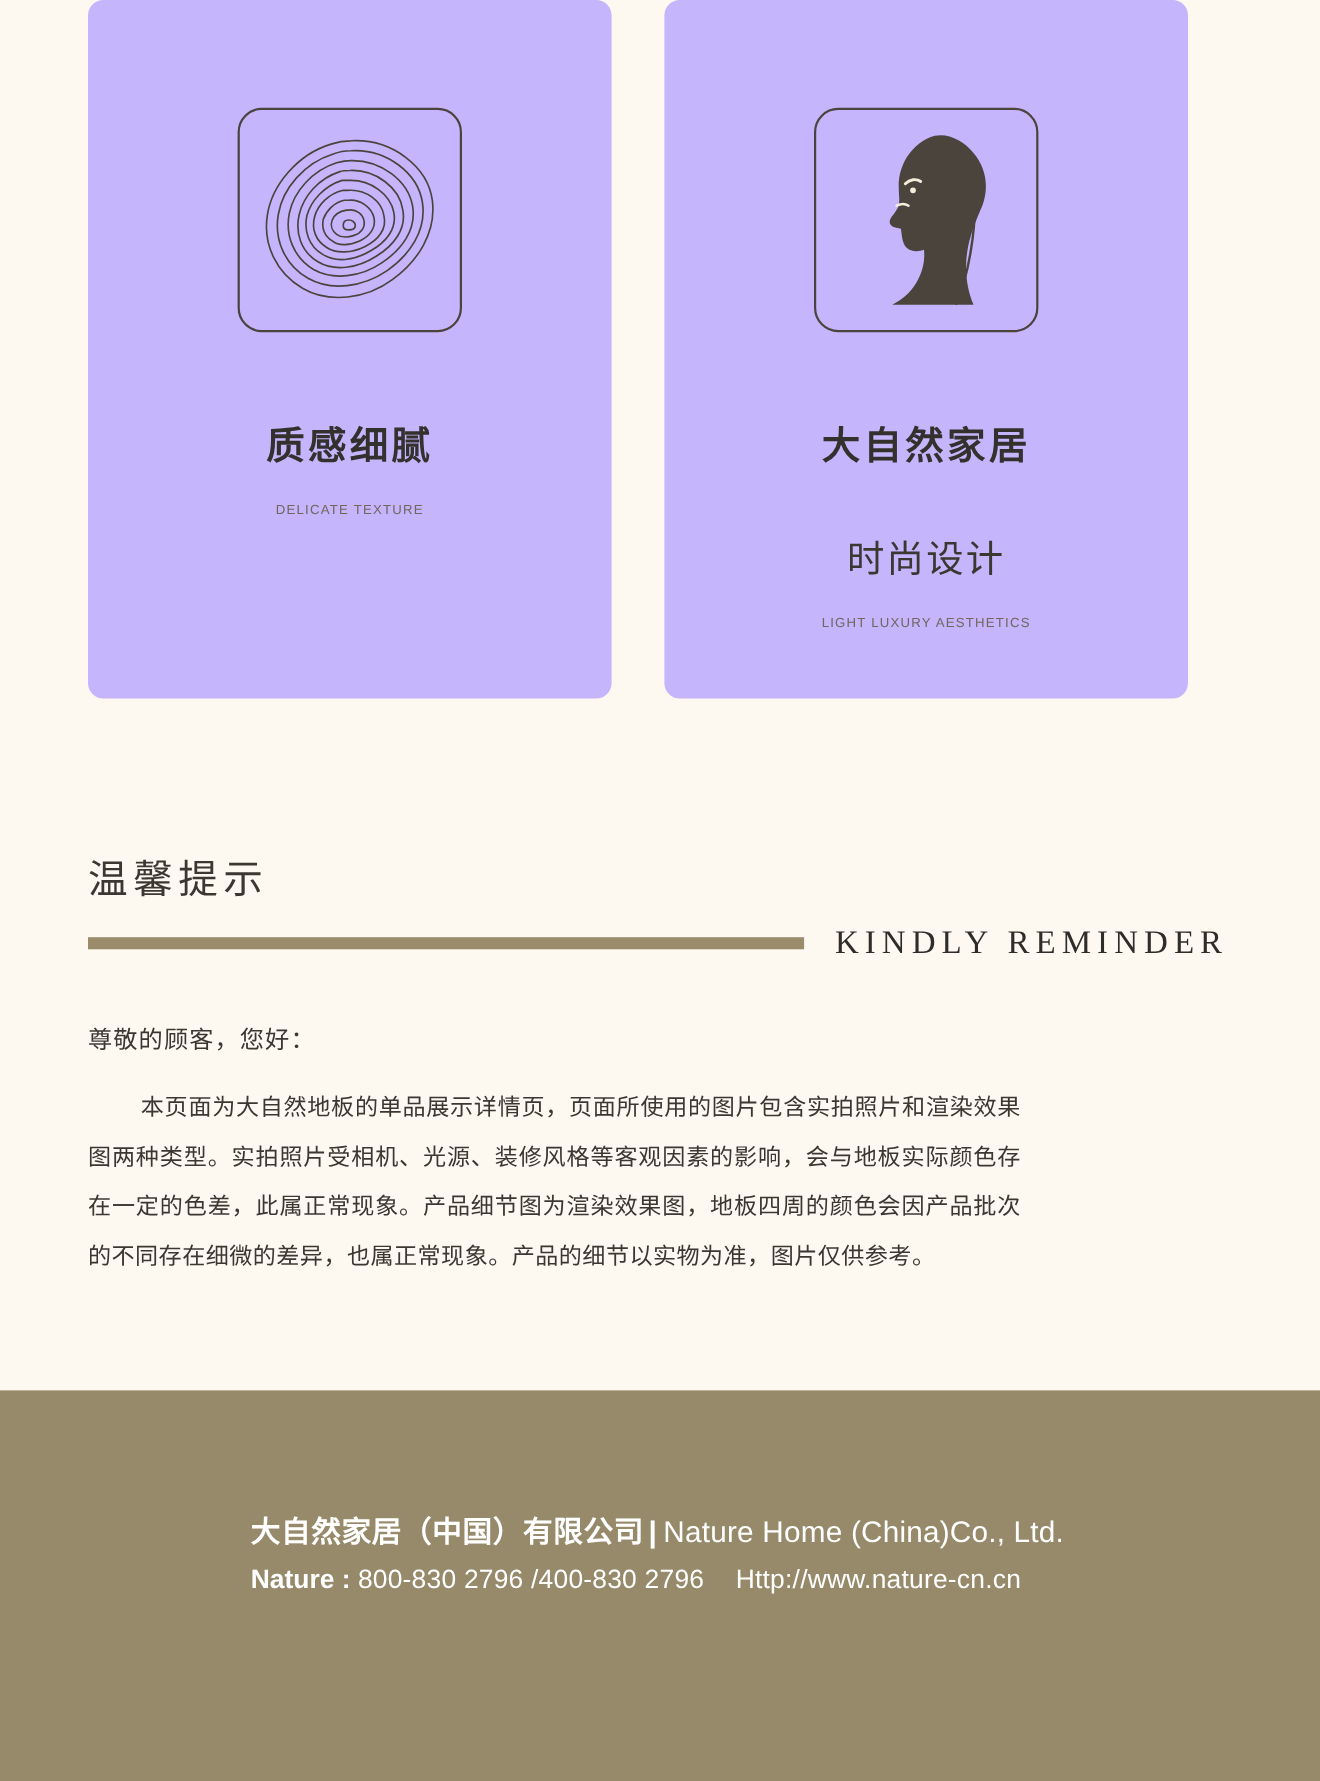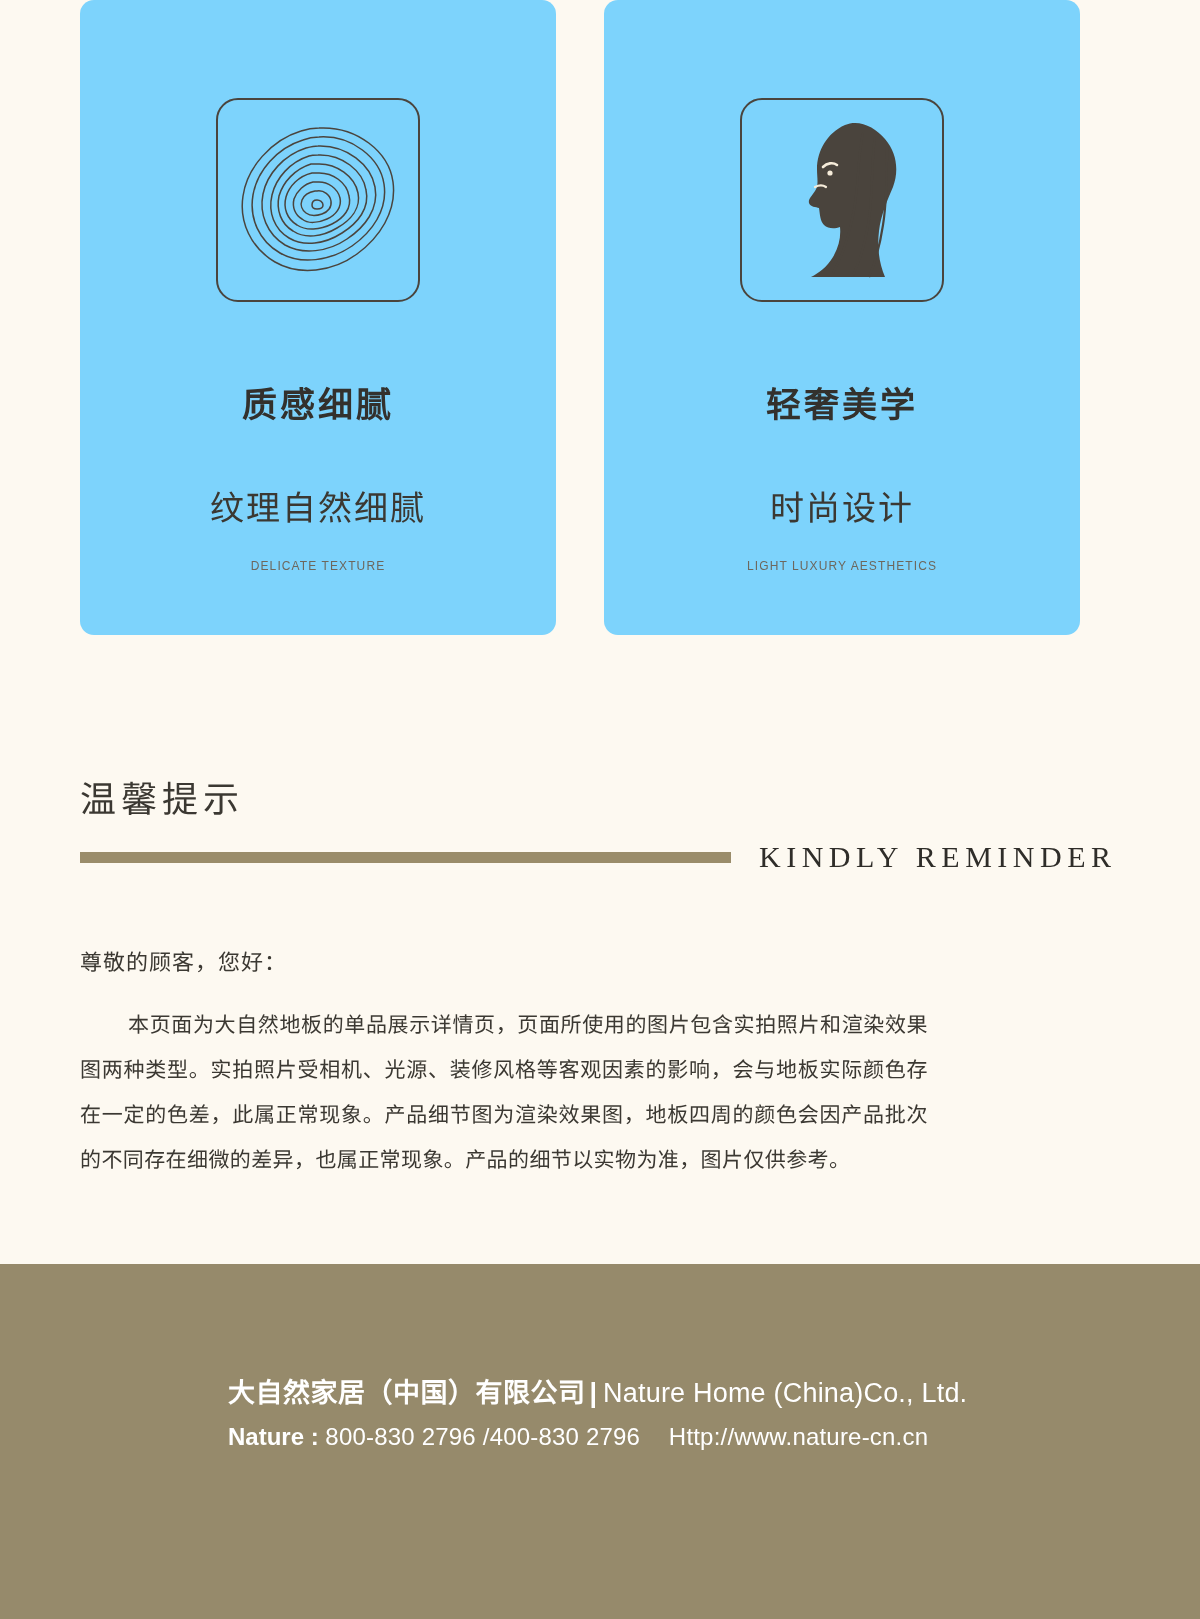--- a/index.html
+++ b/index.html
@@ -17,21 +17,21 @@
 
   
   .features {
     display: flex;
     gap: 48px;
     padding: 0 80px;
     box-sizing: border-box;
     width: 1200px;
   }
   .card {
-    background: #7dd3fc;
+    background: #c4b5fd;
     border-radius: 14px;
     width: 476px;
     height: 635px;
     box-sizing: border-box;
     display: flex;
     flex-direction: column;
     align-items: center;
     padding-top: 98px;
     margin-top: 0;
   }
@@ -97,21 +97,21 @@
     font-family: "Liberation Serif", "DejaVu Serif", serif;
     font-size: 30px;
     color: #2f2d29;
     letter-spacing: 5.5px;
     margin-left: 28px;
     white-space: nowrap;
   }
   .greeting {
     font-size: 22px;
     color: #3b3832;
-    margin-top: 70px;
+    margin-top: 53px;
     letter-spacing: 1px;
   }
   .body-text {
     font-size: 21px;
     color: #3b3832;
     line-height: 45px;
     margin-top: 26px;
     text-align: justify;
     text-indent: 48px;
     letter-spacing: 0.4px;
@@ -165,37 +165,36 @@
         <path d="M89 26 C118 25 142 45 146 67 C150 89 136 107 118 119 C99 132 74 135 56 125 C38 114 30 94 34 74 C38 54 55 35 77 28 C81 27 85 26 89 26 Z"></path>
         <path d="M89 35 C113 34 134 51 137 70 C141 88 129 103 113 113 C96 124 75 127 60 118 C45 109 39 92 43 75 C47 58 61 42 80 36 C83 35 86 35 89 35 Z"></path>
         <path d="M88 44 C108 43 126 57 129 73 C132 88 122 100 108 108 C93 117 76 119 64 111 C52 104 47 90 50 76 C54 62 66 49 82 44 C84 44 86 44 88 44 Z"></path>
         <path d="M88 53 C104 52 118 63 120 76 C123 88 115 98 103 104 C91 110 77 111 68 105 C58 99 54 88 57 77 C60 66 70 56 83 53 C85 53 86 53 88 53 Z"></path>
         <path d="M88 62 C99 61 109 69 111 78 C113 87 107 95 98 99 C89 103 79 104 73 99 C66 95 63 87 65 79 C68 71 75 64 84 62 C85 62 87 62 88 62 Z"></path>
         <path d="M88 71 C95 70 101 75 102 81 C103 87 99 92 93 94 C87 96 81 96 77 93 C73 90 71 85 73 80 C75 75 80 72 86 71 C87 71 87 71 88 71 Z"></path>
         <path d="M88 80 C91 80 94 82 94 85 C94 88 91 89 88 89 C85 89 83 88 83 85 C83 82 85 80 88 80 Z"></path>
       </svg>
     </div>
     <div class="card-title">质感细腻</div>
-    <div class="card-sub">纹理自然细腻</div>
     <div class="card-en">DELICATE TEXTURE</div>
   </div>
 
   <div class="card">
     <div class="icon-box">
       <svg width="150" height="178" viewBox="0 0 150 178" fill="none">
         <path d="M78 14 C60 22 50 40 50 58 C50 68 52 74 48 80 C45 85 41 88 42 92 C43 96 49 96 52 97 C53 103 53 110 57 114 C61 118 68 118 73 116 C74 126 72 136 66 146 C60 156 52 162 44 166 L118 166 C112 152 110 136 112 120 C114 104 120 90 126 76 C132 60 130 42 118 28 C108 16 92 8 78 14 Z" fill="#4a443d"></path>
         <path d="M56 56 C60 52 66 51 70 54" stroke="#f6ecda" stroke-width="2.6" fill="none" stroke-linecap="round"></path>
         <circle cx="63" cy="62" r="2.6" fill="#f6ecda"></circle>
         <path d="M48 76 C52 74 56 74 59 76" stroke="#f6ecda" stroke-width="2.2" fill="none" stroke-linecap="round"></path>
         <path d="M96 22 C90 48 92 78 86 104 C82 124 76 144 66 162" stroke="#4a443d" stroke-width="2.2" fill="none"></path>
         <path d="M108 26 C104 52 106 82 102 108 C99 128 94 148 86 164" stroke="#4a443d" stroke-width="2.2" fill="none"></path>
         <path d="M120 36 C120 62 120 90 116 114 C113 134 108 152 102 166" stroke="#4a443d" stroke-width="2.2" fill="none"></path>
       </svg>
     </div>
-    <div class="card-title">轻奢美学</div>
+    <div class="card-title">大自然家居</div>
     <div class="card-sub">时尚设计</div>
     <div class="card-en">LIGHT LUXURY AESTHETICS</div>
   </div>
 
 </section>
 
 <section class="reminder">
   <div class="reminder-title">温馨提示</div>
   <div class="reminder-rule-row">
     <div class="reminder-bar"></div>

